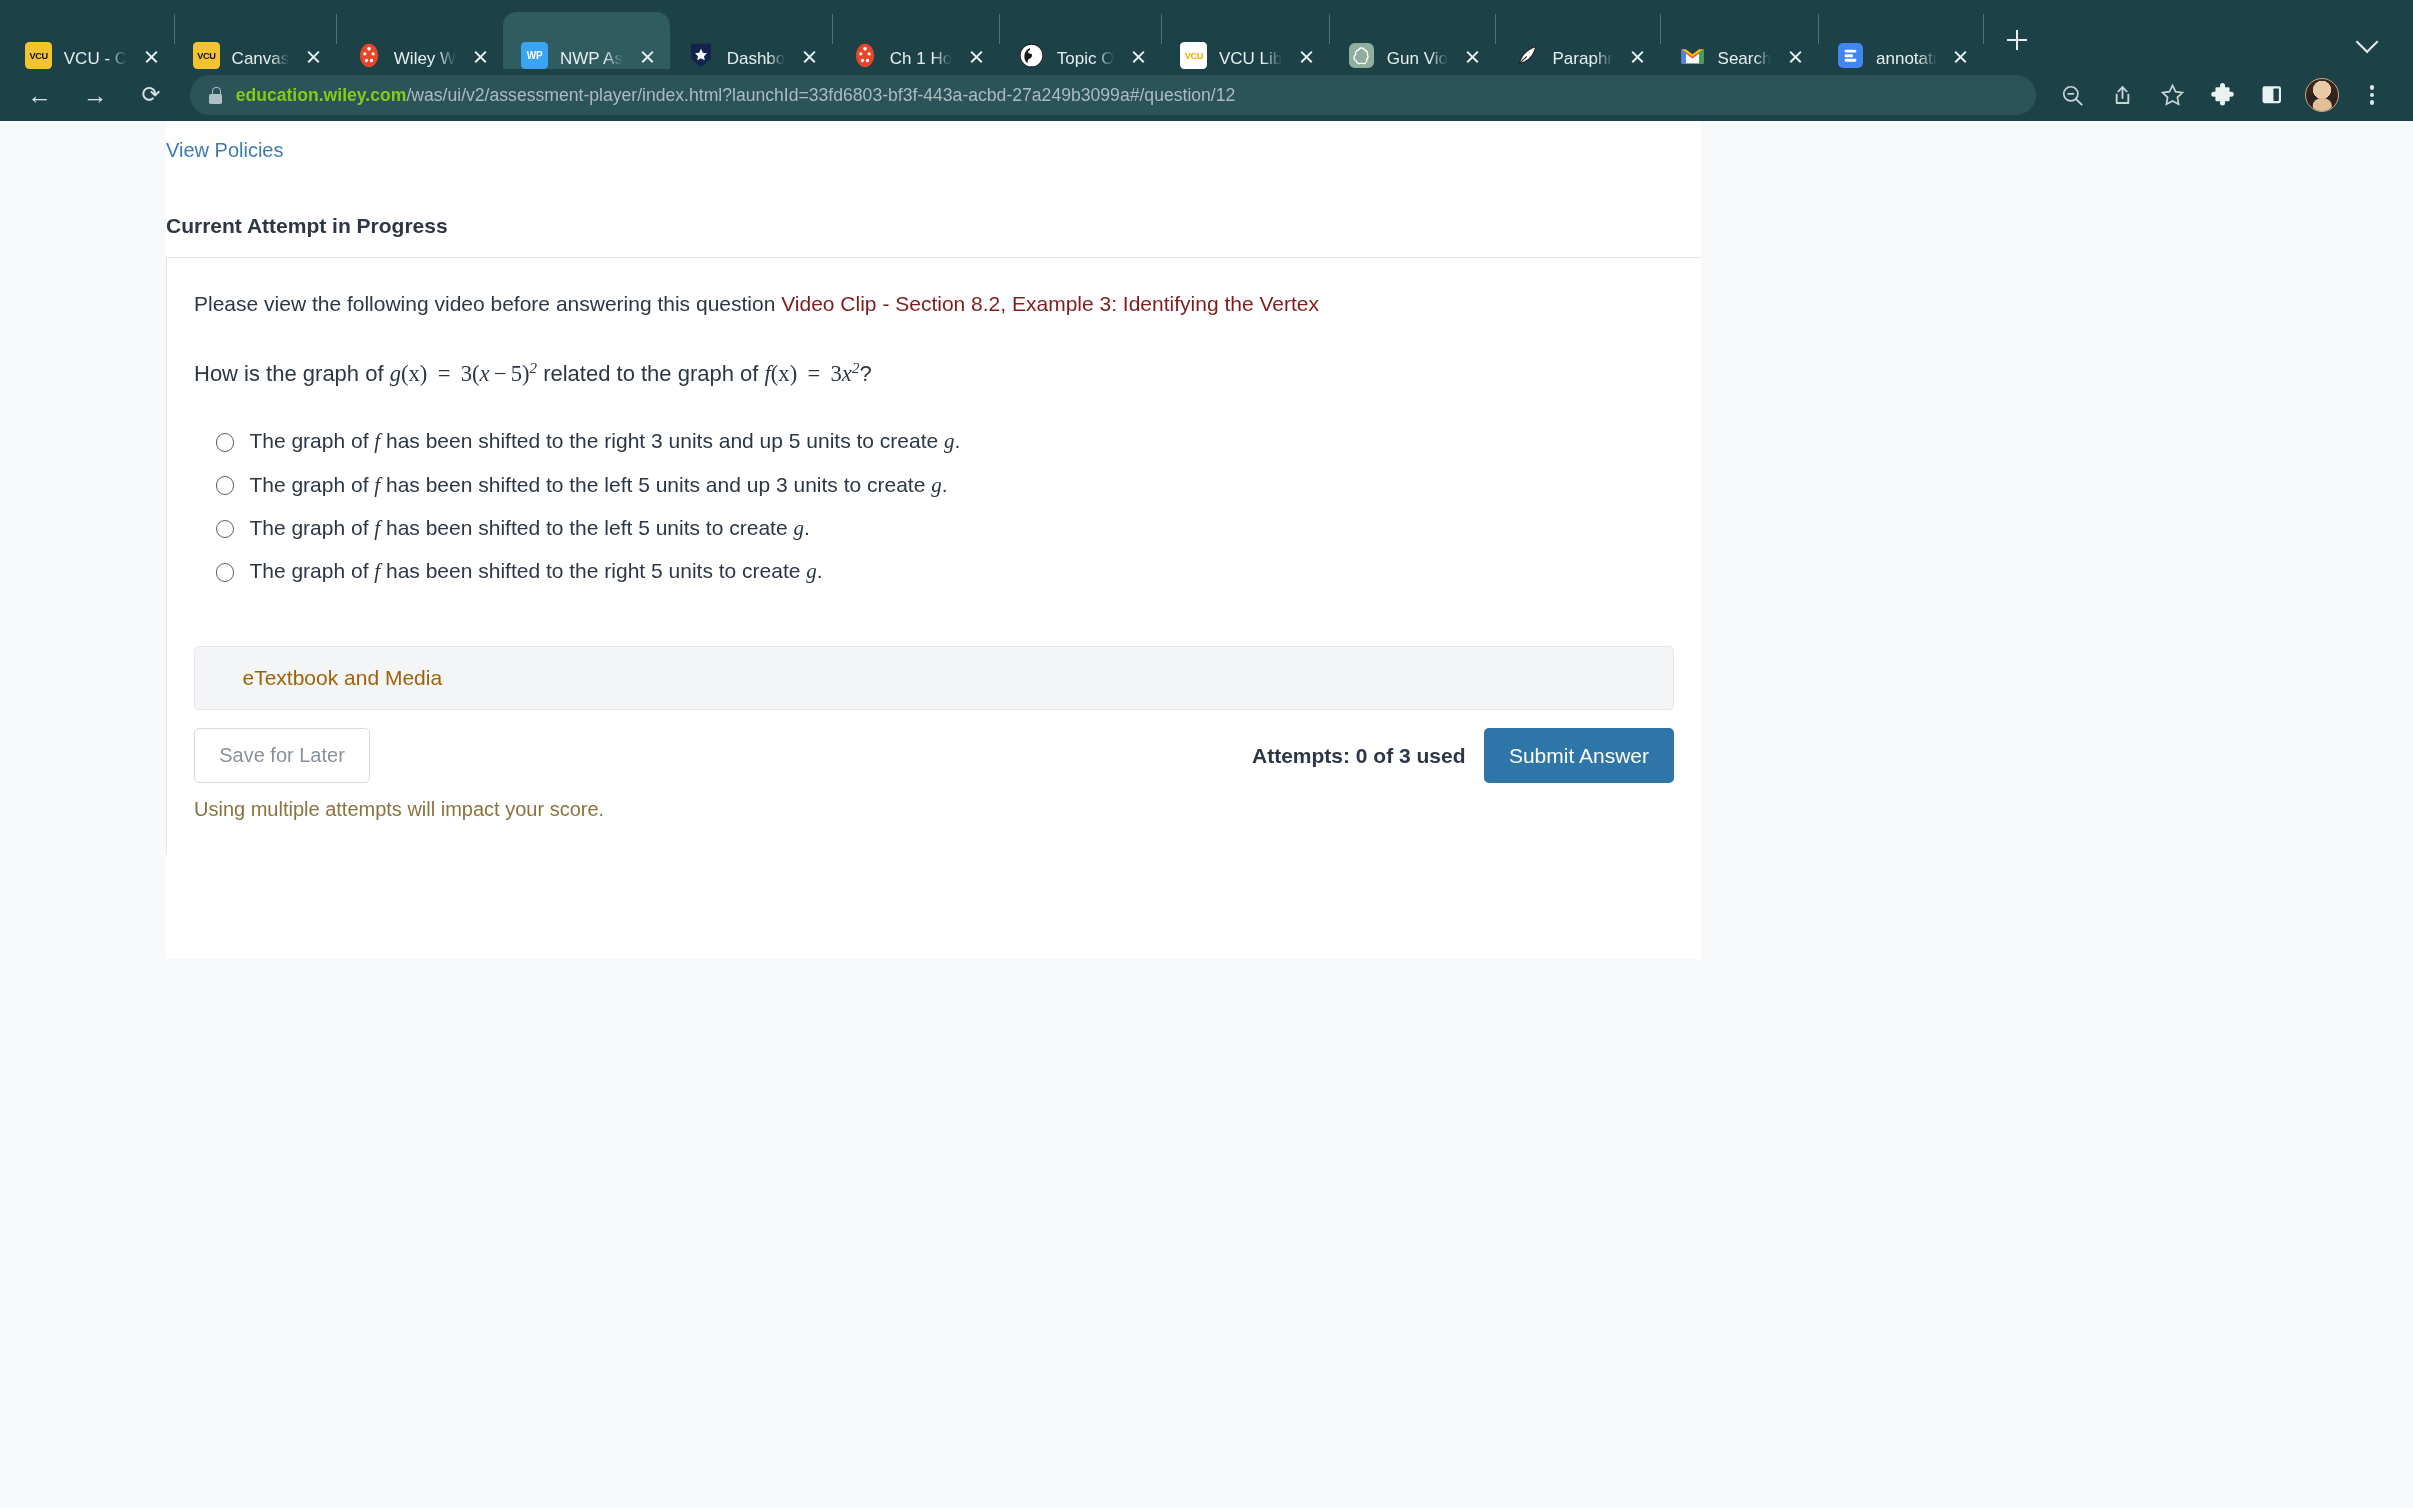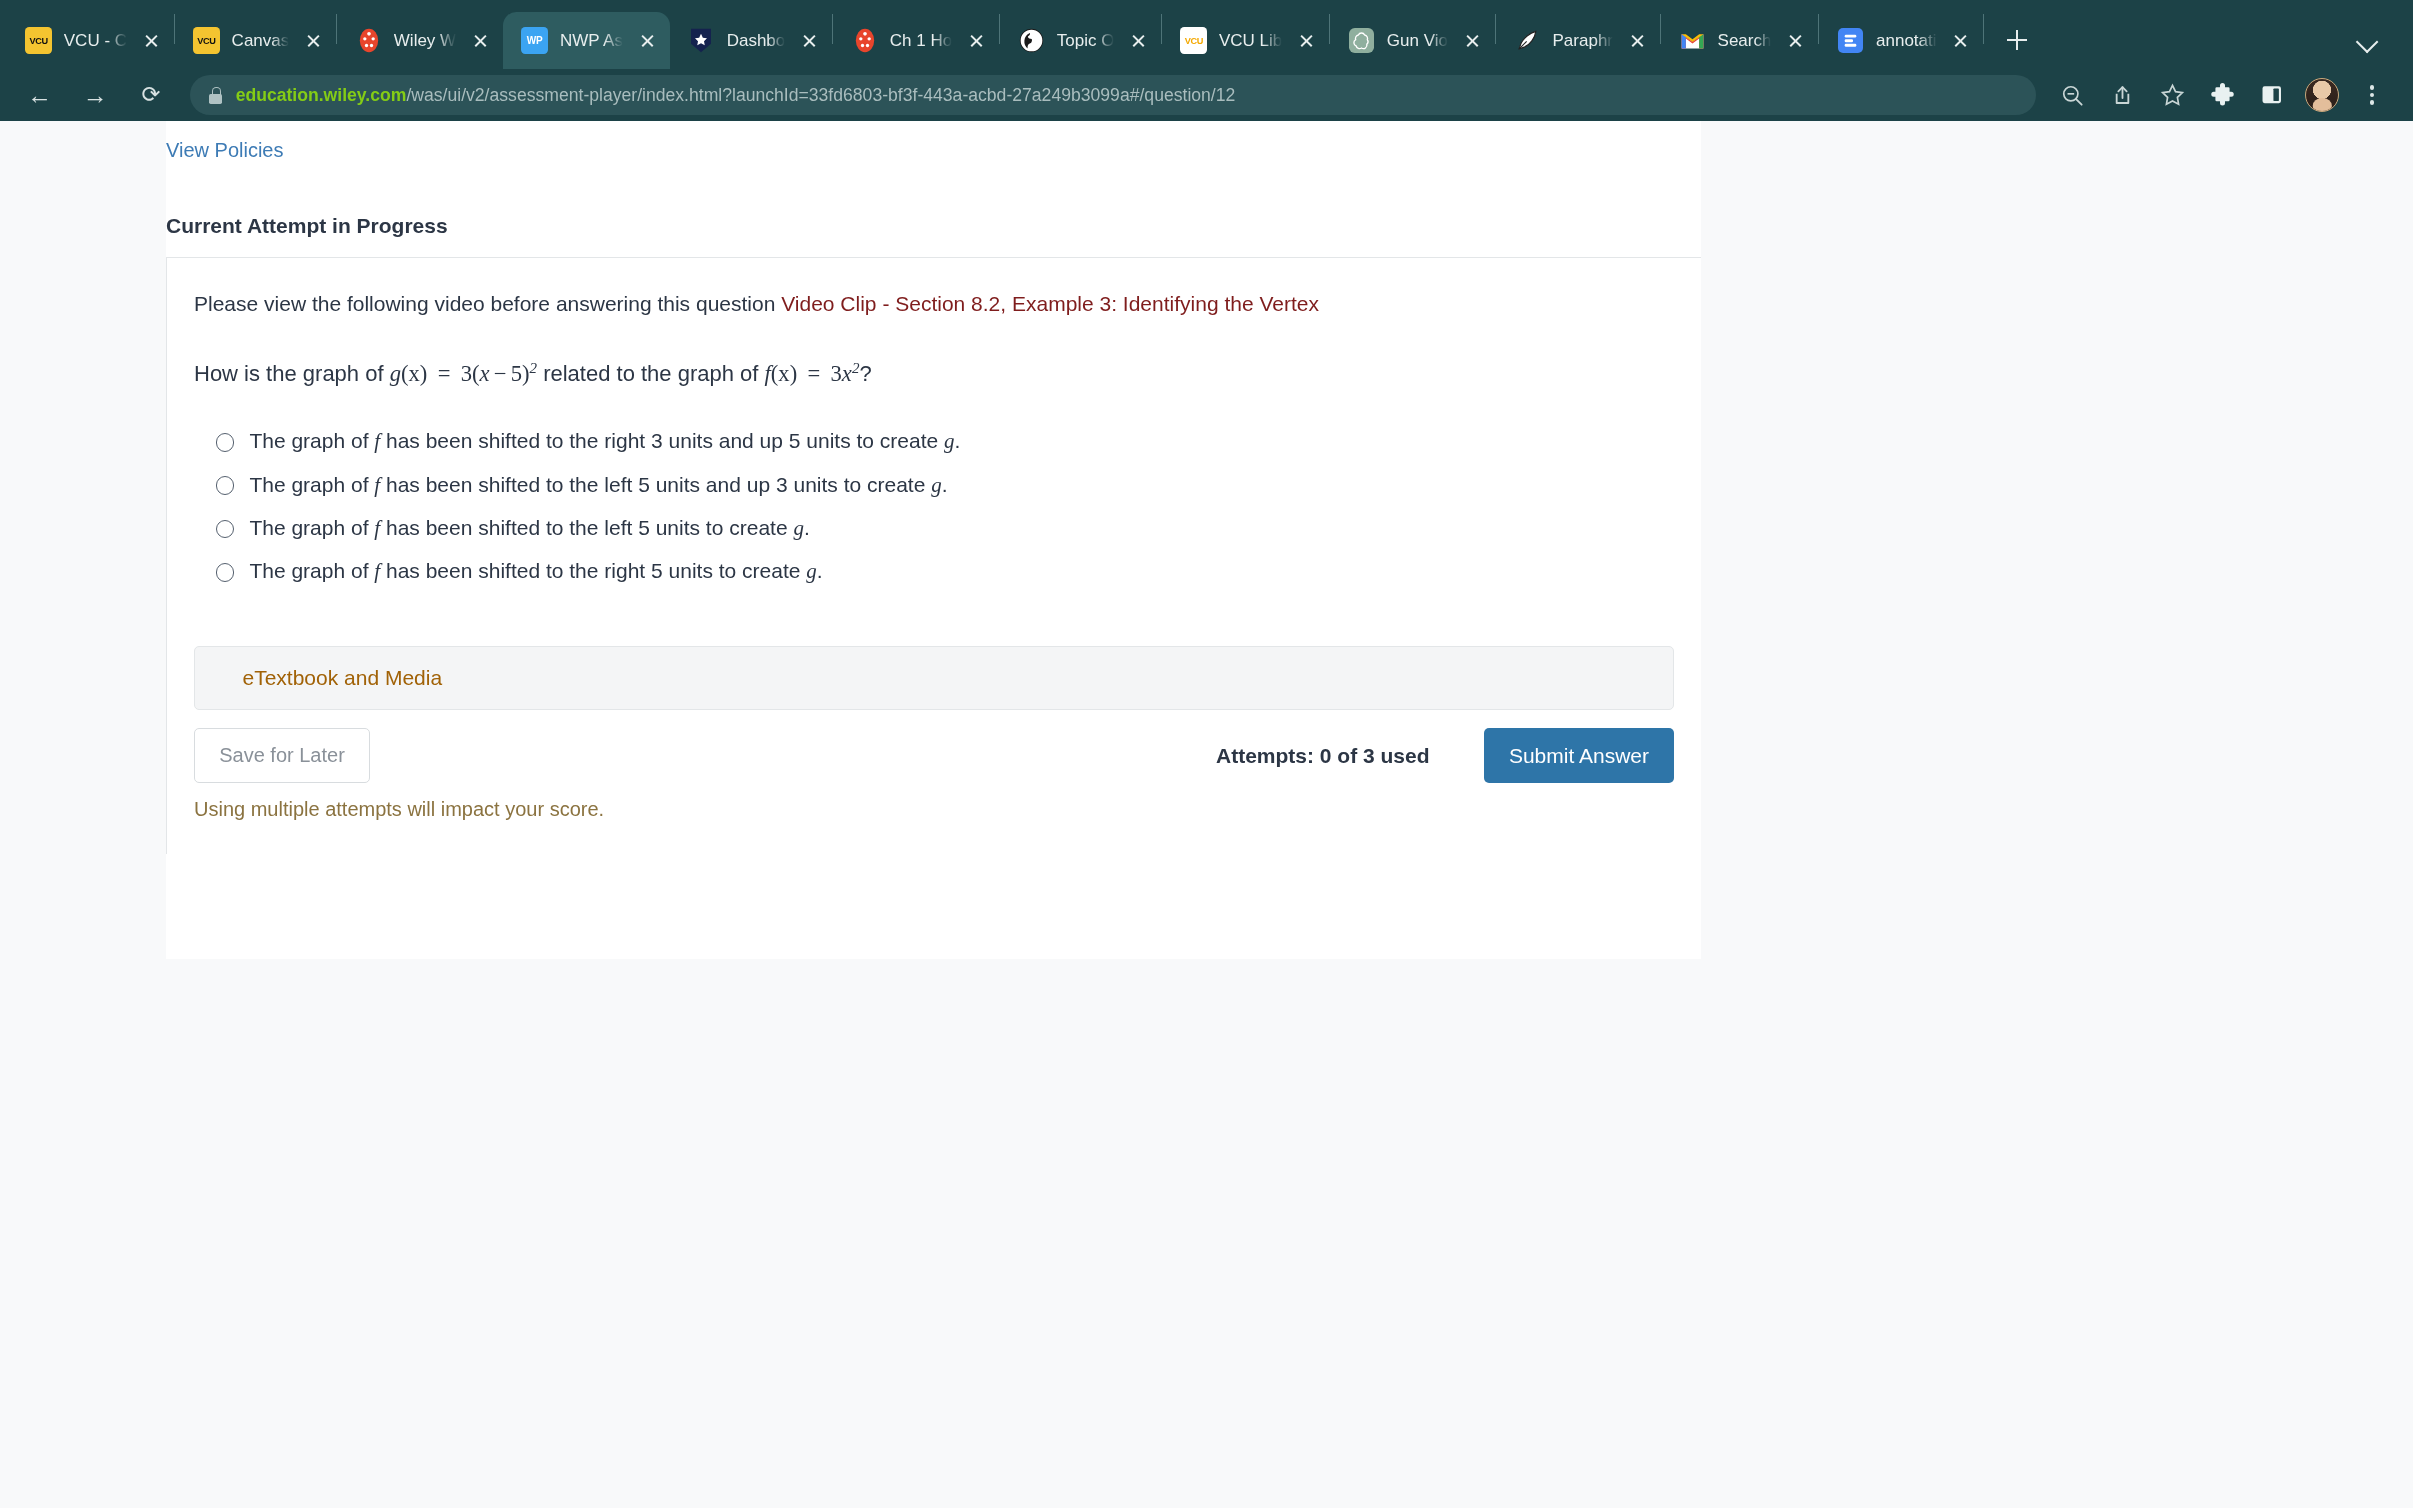--- a/index.html
+++ b/index.html
@@ -27,21 +27,21 @@
     display: flex;
     align-items: flex-end;
     padding: 0 0 0 6.7px;
     position: relative;
     flex: 0 0 auto;
   }
 
   .tab {
     height: 57px;
     display: flex;
-    align-items: center;
+    align-items: flex-end;
     gap: 11.7px;
     padding: 0 10px 0 18.4px;
     position: relative;
     max-width: 176px;
     min-width: 126px;
     border-radius: 13.4px 13.4px 0 0;
     cursor: default;
   }
   .tab.active {
     background: #2E5C60;
@@ -353,21 +353,20 @@
   .submit-btn {
     height: 55px;
     padding: 0 25px;
     background: #2E75A8;
     color: #ffffff;
     border: none;
     border-radius: 5px;
     font-size: 21px;
     font-family: "Liberation Sans", sans-serif;
     cursor: pointer;
-    margin-left: 36px;
   }
 
   .warnings { margin: 11.7px 27px 0 27px; }
   .warn-line {
     font-size: 20px;
     color: #8B7340;
     line-height: 1.45;
   }
 </style>
 </head>

